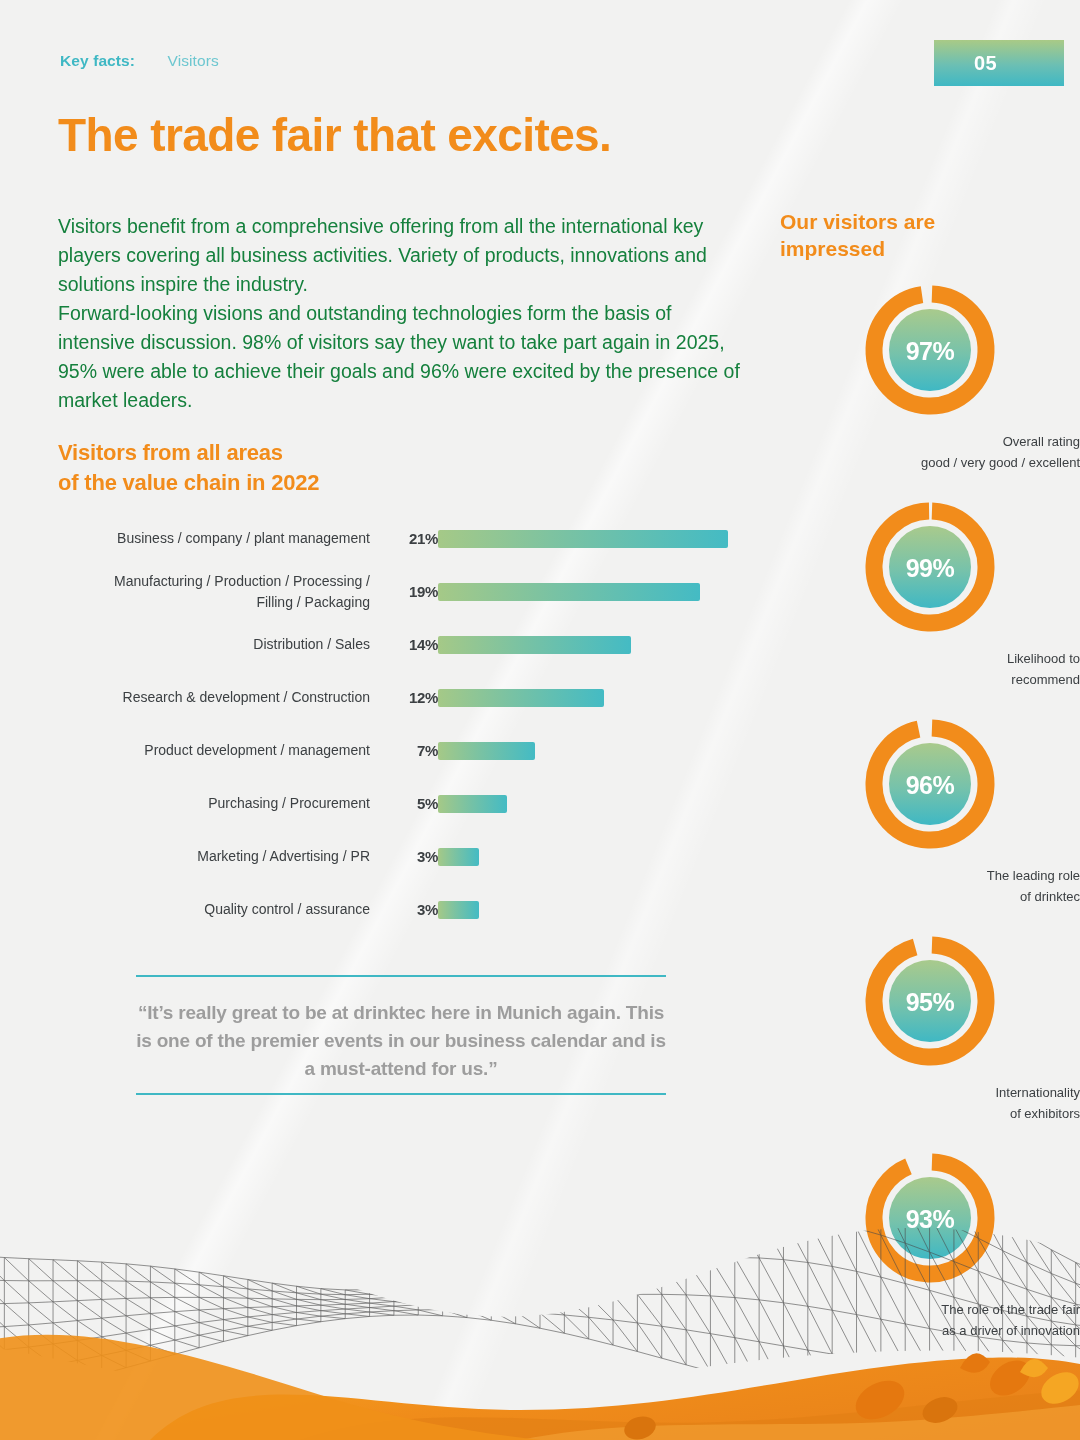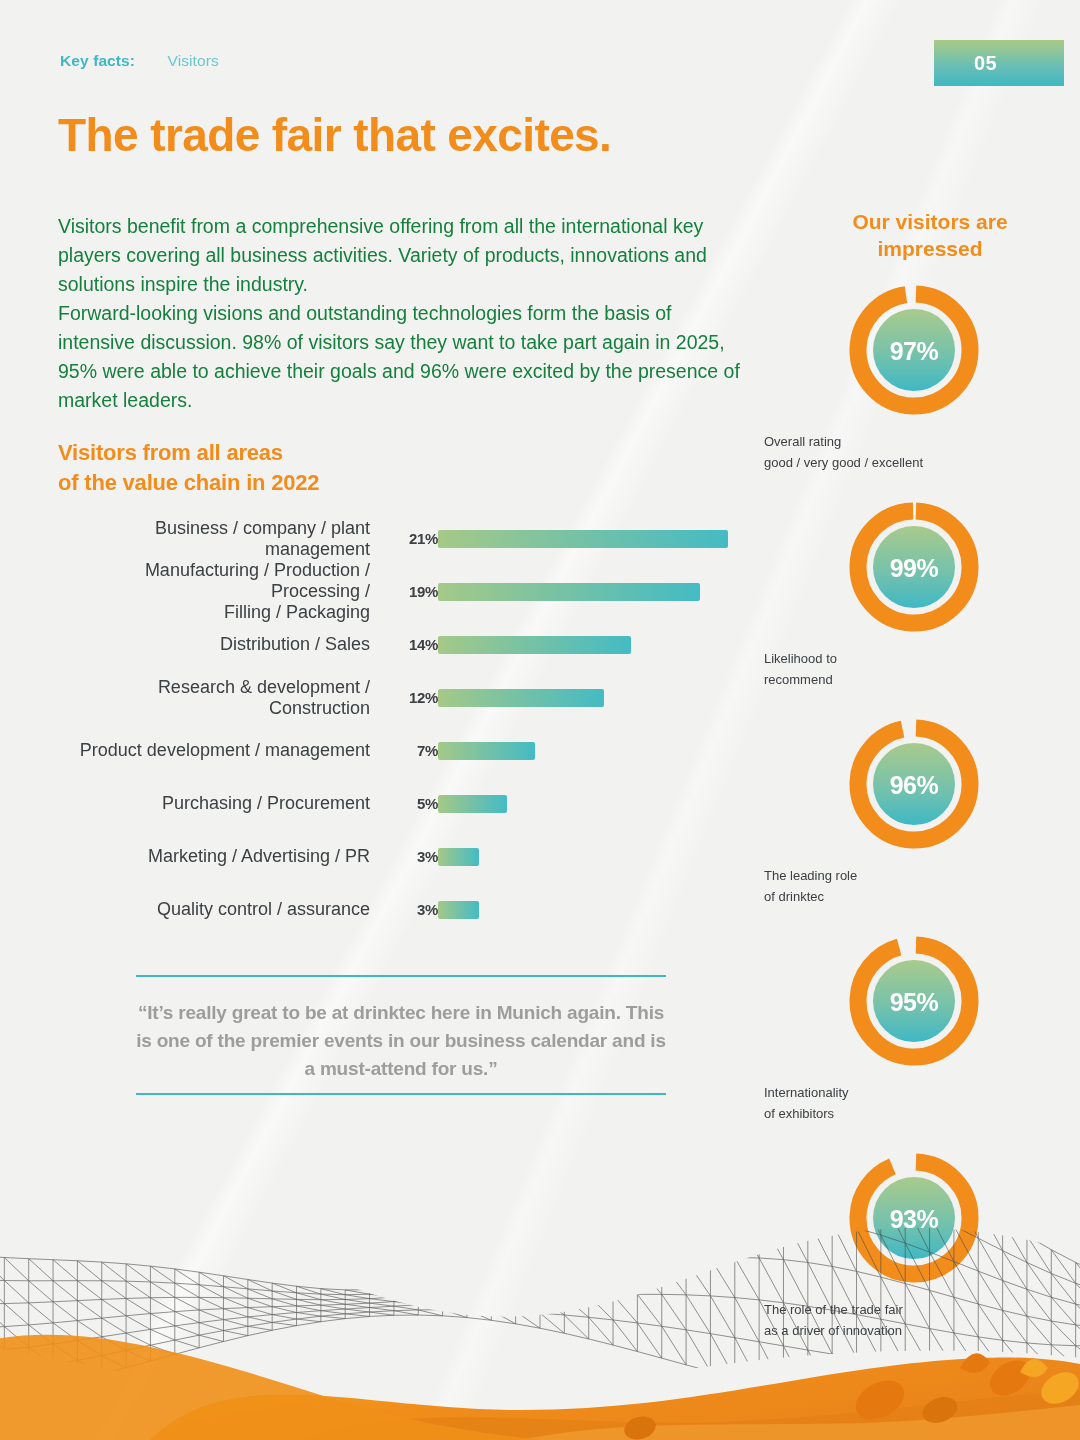--- a/index.html
+++ b/index.html
@@ -61,21 +61,21 @@
   }
   #bars {
     position: absolute; left: 58px; top: 512px; width: 670px;
   }
   .bar-row {
     display: flex; align-items: center;
     height: 53px;
   }
   .bar-label {
     width: 320px; text-align: right;
-    font-size: 18px; color: #3c4043; line-height: 21px;
+    font-size: 14px; color: #3c4043; line-height: 21px;
     padding-right: 8px;
   }
   .bar-pct {
     width: 60px; text-align: right; padding-left: 12px;
     font-size: 15px; font-weight: bold; color: #3c4043;
     letter-spacing: -.3px;
   }
   .bar-track { flex: 1; position: relative; height: 18px; }
   .bar-fill {
     position: absolute; left: 0; top: 0; height: 18px;
@@ -95,26 +95,26 @@
     letter-spacing: -.2px;
   }
   #quote-attr {
     font-size: 13px; font-style: italic; color: #9d9d9d;
     line-height: 18px; padding-bottom: 22px;
   }
 
   
   #donut-head {
     position: absolute; right: 0; top: 208px; width: 300px;
-    text-align: center; font-size: 21px; font-weight: bold;
+    text-align: left; font-size: 21px; font-weight: bold;
     color: #f28c1b; line-height: 27px;
   }
   .donut-item {
-    position: absolute; width: 300px; right: 16px;
-    text-align: left;
+    position: absolute; width: 300px; right: 0;
+    text-align: right;
   }
   .donut-wrap {
     width: 134px; height: 134px; margin: 0 auto;
     position: relative;
   }
   .donut-wrap svg { display: block; }
   .donut-val {
     position: absolute; inset: 0;
     display: flex; align-items: center; justify-content: center;
     font-size: 25px; font-weight: bold; color: #ffffff;

